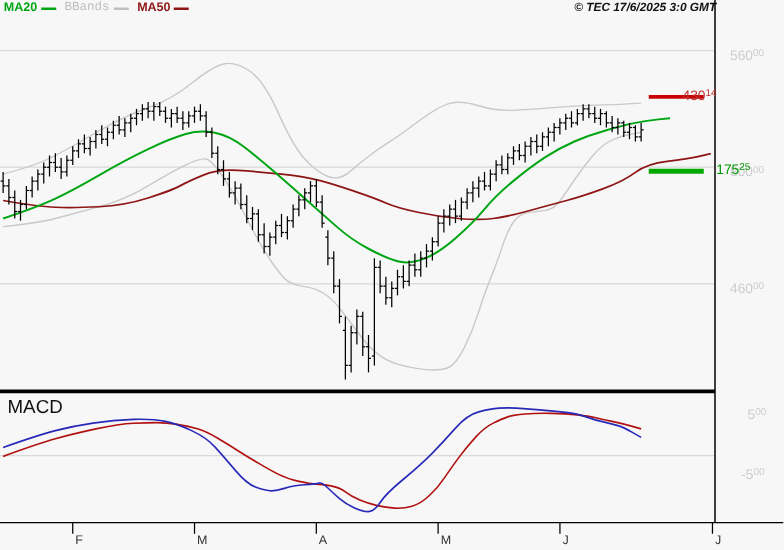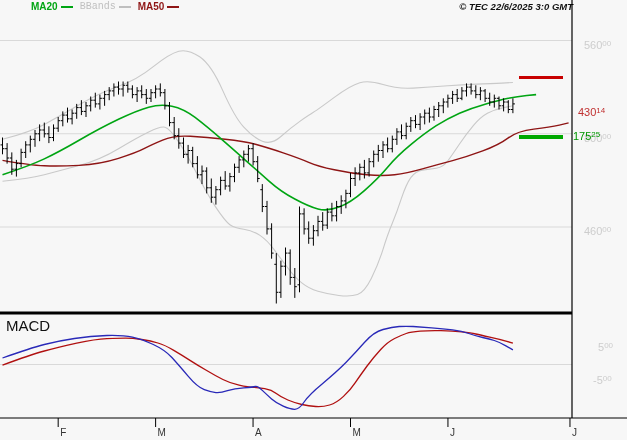--- a/index.html
+++ b/index.html
@@ -17,33 +17,33 @@
   .axis-label .sup{font-size:8px;position:relative;top:-3px;}
   .gray-tick{color:#cdcdcd;}
   .month-label{position:absolute;font-size:10px;color:#333;line-height:10px;}
 </style>
 </head>
 <body>
 
 <div class="root">
   <div class="legend" id="legend">
       <span class="item">
-        <span style="color: rgb(0, 165, 19); font-weight: bold; margin-left: 28px;">MA20</span>
+        <span style="color: rgb(0, 165, 19); font-weight: bold;">MA20</span>
         <span class="dash" style="background: rgb(0, 165, 19);"></span>
       </span>
       <span class="item">
         <span style="color: rgb(191, 191, 191); font-family: Liberation Mono, monospace;">BBands</span>
         <span class="dash" style="background: rgb(191, 191, 191);"></span>
       </span>
       <span class="item">
         <span style="color: rgb(142, 21, 21); font-weight: bold;">MA50</span>
         <span class="dash" style="background: rgb(142, 21, 21);"></span>
       </span>
     </div>
-  <div class="copyright">© TEC 22/6/2025 3:0 GMT</div>
+  <div class="copyright">© TEC 17/6/2025 3:0 GMT</div>
   <svg id="chart-svg" width="627" height="440">
       <line x1="0" y1="40.5" x2="572" y2="40.5" stroke="#d9d9d9" stroke-width="1"></line>
       <line x1="0" y1="133.75" x2="572" y2="133.75" stroke="#d9d9d9" stroke-width="1"></line>
       <line x1="0" y1="227" x2="572" y2="227" stroke="#d9d9d9" stroke-width="1"></line>
       <line x1="0" y1="364.5" x2="572" y2="364.5" stroke="#d9d9d9" stroke-width="1"></line>
       <path d="M2.5,139.3 Q30.3,131.9 44.3,124.4 Q58.2,117.0 79.1,104.8 Q99.9,92.7 118.5,86.2 Q137.1,79.7 153.3,66.6 Q169.5,53.6 178.8,51.2 Q188.1,48.9 199.7,56.8 Q211.3,64.7 222.9,90.9 Q234.5,117.0 243.8,127.2 Q253.1,137.5 262.3,141.2 Q271.6,144.9 280.9,136.5 Q290.2,128.2 299.5,121.6 Q308.7,115.1 313.4,112.3 Q318.0,109.5 334.3,97.4 Q350.5,85.3 359.8,82.7 Q369.1,80.2 383.0,84.6 Q396.9,89.0 413.1,88.1 Q429.4,87.1 447.9,85.7 Q466.5,84.3 482.7,83.9 Q499.0,83.4 505.9,82.9 L512.9,82.5" fill="none" stroke="#c9c9c9" stroke-width="1.1"></path>
       <path d="M2.5,181.3 Q30.3,178.5 44.3,174.8 Q58.2,171.1 79.1,165.5 Q99.9,159.9 118.5,148.7 Q137.1,137.5 148.7,131.9 Q160.3,126.3 164.9,127.2 Q169.5,128.2 178.8,142.1 Q188.1,156.1 197.4,174.8 Q206.7,193.4 215.9,207.4 Q225.2,221.4 229.9,224.7 Q234.5,227.9 243.8,229.3 Q253.1,230.7 260.0,235.4 Q267.0,240.1 273.9,249.4 Q280.9,258.7 287.9,268.0 Q294.8,277.4 301.8,282.9 Q308.7,288.5 318.0,291.3 Q327.3,294.1 338.9,295.5 Q350.5,296.9 357.5,294.6 Q364.4,292.3 371.4,278.3 Q378.3,264.3 383.0,249.4 Q387.6,234.5 392.3,223.3 Q396.9,212.1 401.5,198.1 Q406.2,184.1 410.8,177.6 Q415.5,171.1 422.4,170.1 Q429.4,169.2 436.3,168.3 Q443.3,167.3 447.9,160.8 Q452.6,154.3 459.5,144.0 Q466.5,133.8 473.5,125.4 Q480.4,117.0 487.4,113.2 Q494.3,109.5 503.6,107.6 L512.9,105.8" fill="none" stroke="#c9c9c9" stroke-width="1.1"></path>
       <path d="M2.5,160.4 Q30.3,165.3 44.3,165.8 Q58.2,166.4 79.1,165.4 Q99.9,164.3 118.5,158.4 Q137.1,152.4 144.0,148.7 Q151.0,144.9 162.6,140.1 Q174.2,135.2 190.4,136.3 Q206.7,137.3 225.2,139.3 Q243.8,141.2 255.4,144.3 Q267.0,147.4 283.2,152.9 Q299.5,158.4 308.7,162.4 Q318.0,166.4 334.3,169.8 Q350.5,173.3 366.7,174.8 Q383.0,176.3 394.6,174.8 Q406.2,173.3 422.4,168.8 Q438.7,164.3 452.6,160.6 Q466.5,156.9 482.7,150.9 Q499.0,144.9 508.3,137.9 Q517.5,131.0 533.8,129.1 Q550.0,127.2 559.3,125.1 L568.6,122.9" fill="none" stroke="#8e1515" stroke-width="1.4"></path>
       <path d="M2.5,174.8 Q30.3,165.5 44.3,158.9 Q58.2,152.4 79.1,140.3 Q99.9,128.2 118.5,119.3 Q137.1,110.4 148.7,107.2 Q160.3,103.9 171.9,106.2 Q183.5,108.6 195.1,117.4 Q206.7,126.3 220.6,138.4 Q234.5,150.5 246.1,160.8 Q257.7,171.1 269.3,181.3 Q280.9,191.6 294.8,199.0 Q308.7,206.5 318.0,209.0 Q327.3,211.5 338.9,207.1 Q350.5,202.8 364.4,190.6 Q378.3,178.5 387.6,167.3 Q396.9,156.1 410.8,144.7 Q424.7,133.2 436.3,125.7 Q447.9,118.3 459.5,113.2 Q471.1,108.2 485.1,104.2 Q499.0,100.2 508.3,98.3 Q517.5,96.5 526.8,95.5 L536.1,94.6" fill="none" stroke="#00a513" stroke-width="1.6"></path>
       <g stroke="#000000" stroke-width="1">
@@ -392,23 +392,23 @@
       <line x1="155.61999999999998" y1="418" x2="155.61999999999998" y2="427" stroke="#000000" stroke-width="1"></line>
       <line x1="253.05999999999997" y1="418" x2="253.05999999999997" y2="427" stroke="#000000" stroke-width="1"></line>
       <line x1="350.5" y1="418" x2="350.5" y2="427" stroke="#000000" stroke-width="1"></line>
       <line x1="447.93999999999994" y1="418" x2="447.93999999999994" y2="427" stroke="#000000" stroke-width="1"></line>
       <line x1="569.972" y1="418" x2="569.972" y2="427" stroke="#000000" stroke-width="1"></line>
     </svg>
   <div id="labels">
       <div class="axis-label gray-tick" style="left: 584px; top: 39.5px;"><span class="main">560</span><span class="sup">00</span></div>
       <div class="axis-label gray-tick" style="left: 584px; top: 132.75px;"><span class="main">800</span><span class="sup">00</span></div>
       <div class="axis-label gray-tick" style="left: 584px; top: 226px;"><span class="main">460</span><span class="sup">00</span></div>
-      <div class="axis-label gray-tick" style="left: 598px; top: 342px;"><span class="main">5</span><span class="sup">00</span></div>
+      <div class="axis-label gray-tick" style="left: 598px; top: 327px;"><span class="main">5</span><span class="sup">00</span></div>
       <div class="axis-label gray-tick" style="left: 593px; top: 374.5px;"><span class="main">-5</span><span class="sup">00</span></div>
-      <div class="axis-label " style="left: 578px; top: 72.0389px; color: rgb(192, 48, 48); margin-top: 35px;"><span class="main">430</span><span class="sup">14</span></div>
+      <div class="axis-label " style="left: 546px; top: 72.0389px; color: rgb(192, 48, 48);"><span class="main">430</span><span class="sup">14</span></div>
       <div class="axis-label " style="left: 573px; top: 131.439px; color: rgb(0, 150, 0);"><span class="main">175</span><span class="sup">25</span></div>
       <div class="month-label" style="left: 60.18px; top: 428px;">F</div>
       <div class="month-label" style="left: 157.62px; top: 428px;">M</div>
       <div class="month-label" style="left: 255.06px; top: 428px;">A</div>
       <div class="month-label" style="left: 352.5px; top: 428px;">M</div>
       <div class="month-label" style="left: 449.94px; top: 428px;">J</div>
       <div class="month-label" style="left: 571.972px; top: 428px;">J</div>
     </div>
   <div class="macd-label">MACD</div>
 </div>

